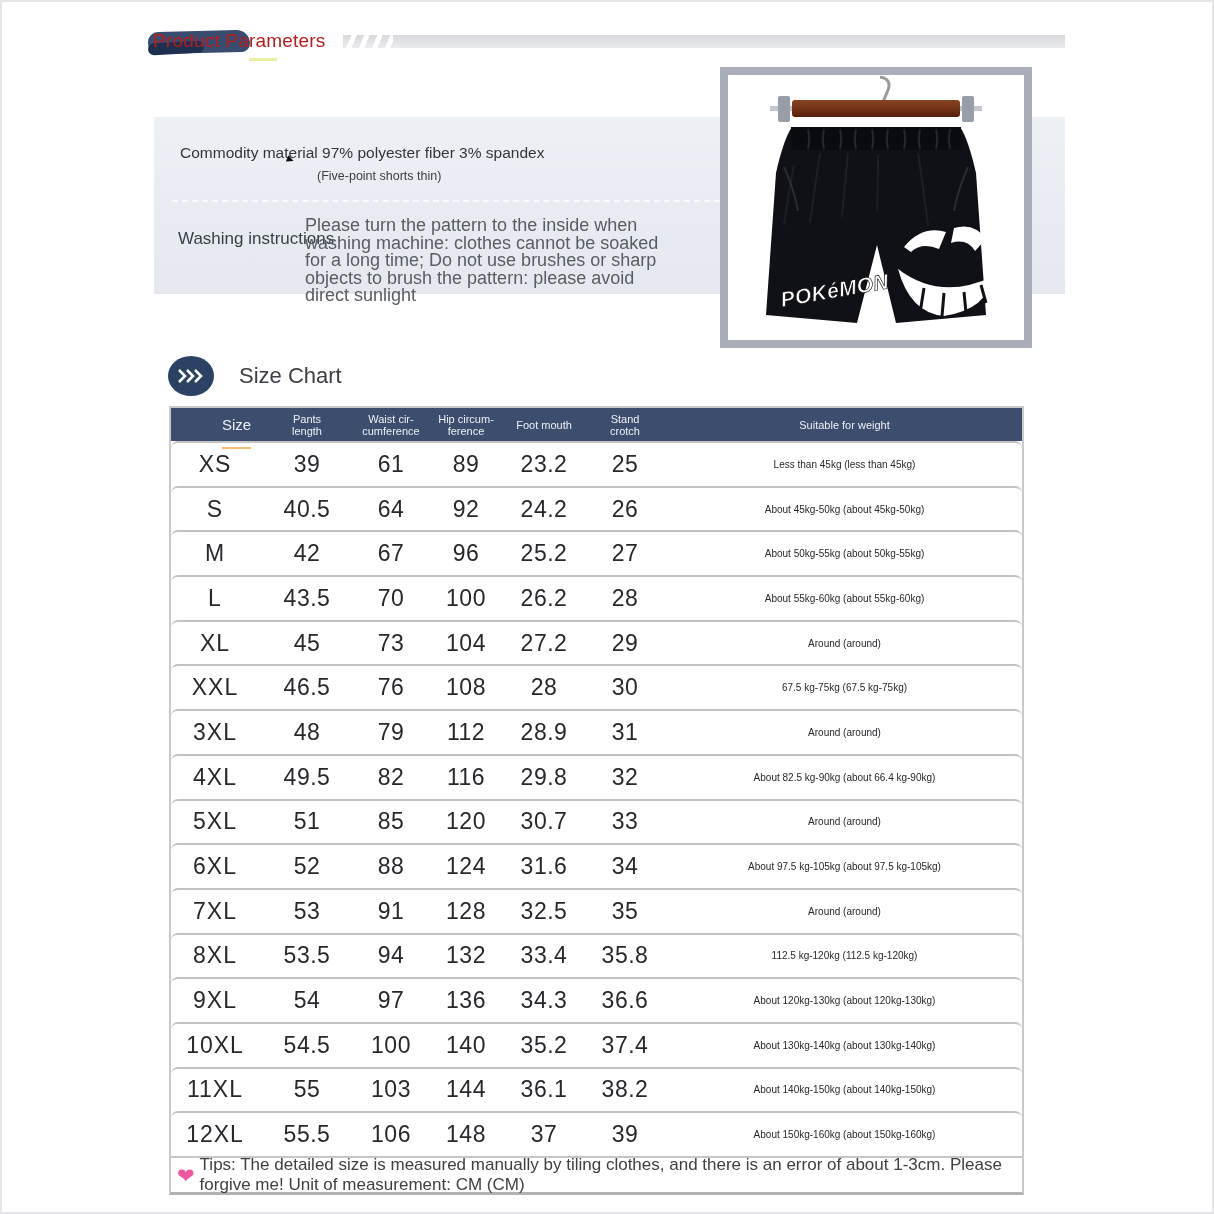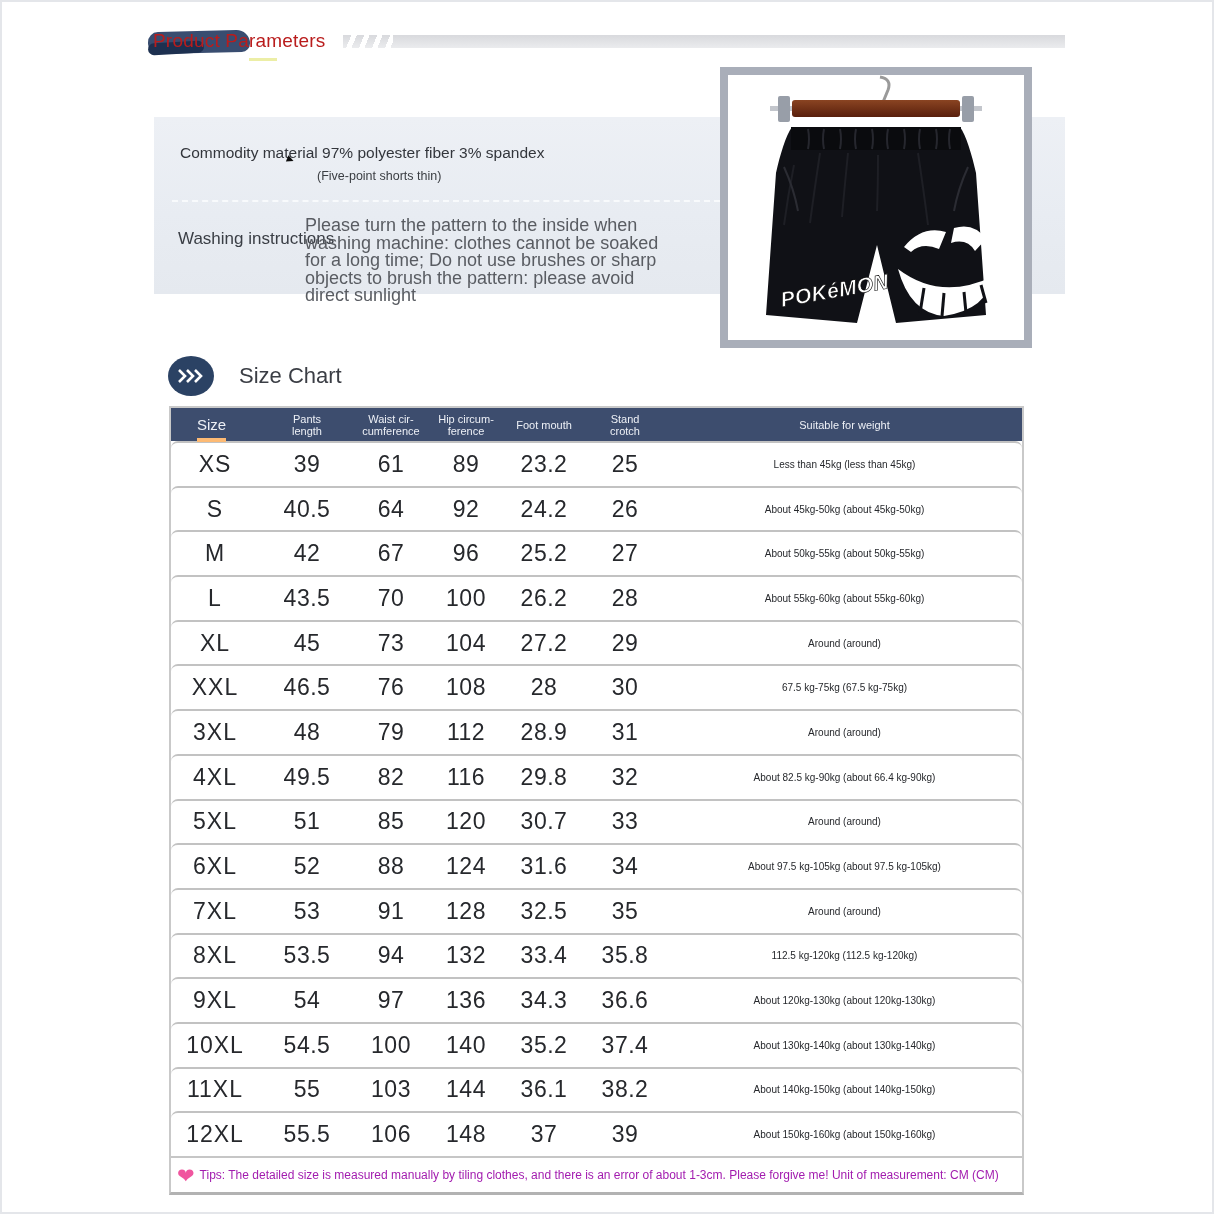--- a/index.html
+++ b/index.html
@@ -42,29 +42,29 @@
     display:flex; align-items:center; justify-content:center; }
   .sc-title { font-size:22px; color:#3b3e45; }
 
   
   .size-table { position:absolute; left:167px; top:404px; width:855px; background:#fff;
     border:2px solid #c9c9c9; border-bottom:3px solid #b2b2b2; box-sizing:border-box; }
   .tgrid { display:grid; grid-template-columns:88px 96px 72px 78px 78px 84px 1fr; align-items:center; }
   .thead { background:#3d4d6e; color:#edf0f6; height:33px; }
   .th { text-align:center; font-size:11px; line-height:12px; white-space:pre-line; }
   .th-size { text-align:left; padding-left:26px; font-size:15px; }
-  .th-size span { border-bottom:4px solid #fdba74; padding-bottom:5px; }
+  .th-size span { border-bottom:2px solid #fdba74; padding-bottom:14px;margin-left:25px; }
   .trow { height:42.7px; border-top:2px solid #c2c2c2; background:#fff;border-radius:7px; }
   .cell { text-align:center; color:#26282c; }
   .c0 { font-size:23px; letter-spacing:1px; }
   .cnum { font-size:23px; letter-spacing:.5px; }
   .c6 { font-size:10px; }
   .tips { display:flex; align-items:center; height:34px; border-top:2px solid #c6c6c6; padding-left:6px; gap:5px; background:#fff; }
   .heart { color:#f0559f; font-size:21px; line-height:1; }
-  .tips-text { font-size:12px; color:#a21caf; }
+  .tips-text { font-size:17px; color:#404040; }
 </style>
 </head>
 <body>
 
 <div id="page">
 
   <div class="pp-blob"></div>
   <div class="pp-blob2"></div>
   <div class="pp-title">Product Parameters</div>
   <div class="pp-yellow"></div>

